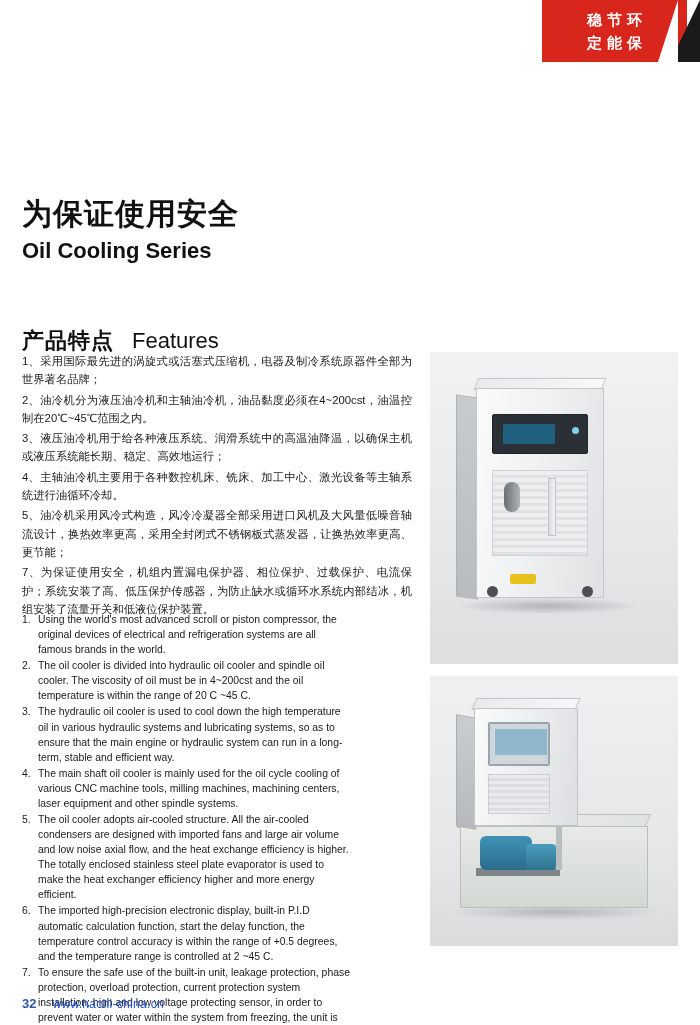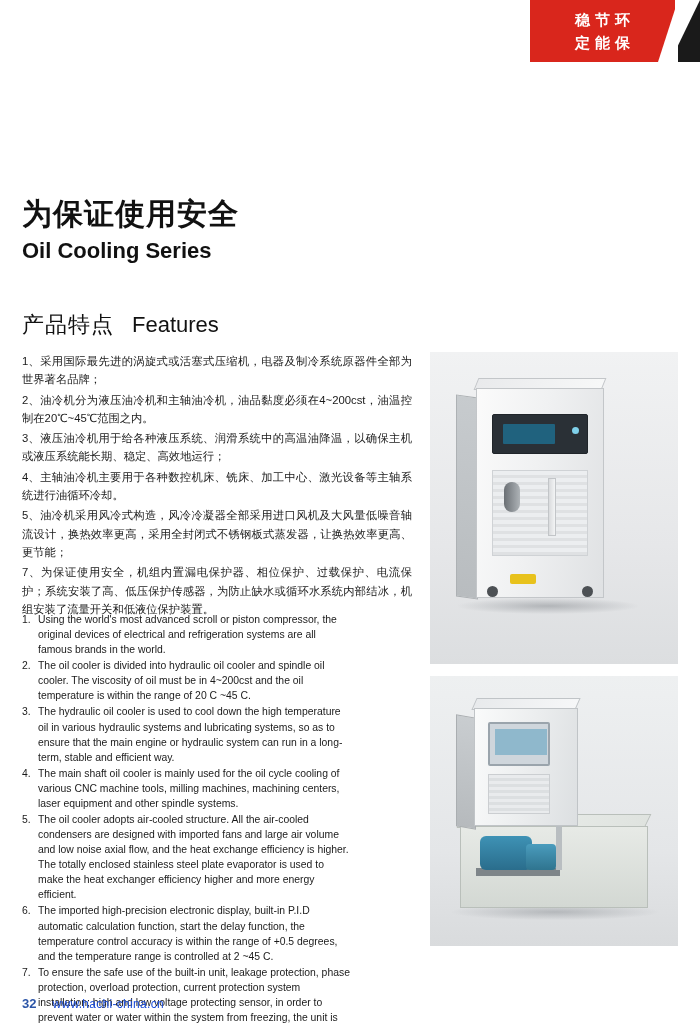--- a/index.html
+++ b/index.html
@@ -15,21 +15,21 @@
     width: 700px;
     height: 1025px;
     overflow: hidden;
     background: #fff;
   }
 
   
   .corner-banner {
     position: absolute;
     top: 0; right: 0;
-    width: 170px;
+    width: 158px;
     height: 62px;
   }
   .corner-red {
     position: absolute;
     top: 0; left: 0;
     width: 145px;
     height: 62px;
     background: #d9261c;
   }
   .corner-black {
@@ -94,23 +94,24 @@
   
   .feat-head {
     position: absolute;
     left: 22px;
     top: 310px;
     display: flex;
     align-items: baseline;
   }
   .feat-head .cn {
     font-size: 22px;
-    font-weight: normal;
+    font-weight: bold;
     color: #111;
     letter-spacing: 1px;
+    margin-top: 16px;
   }
   .feat-head .en {
     font-size: 22px;
     font-weight: normal;
     color: #111;
     margin-left: 18px;
   }
 
   
   .cn-body {

